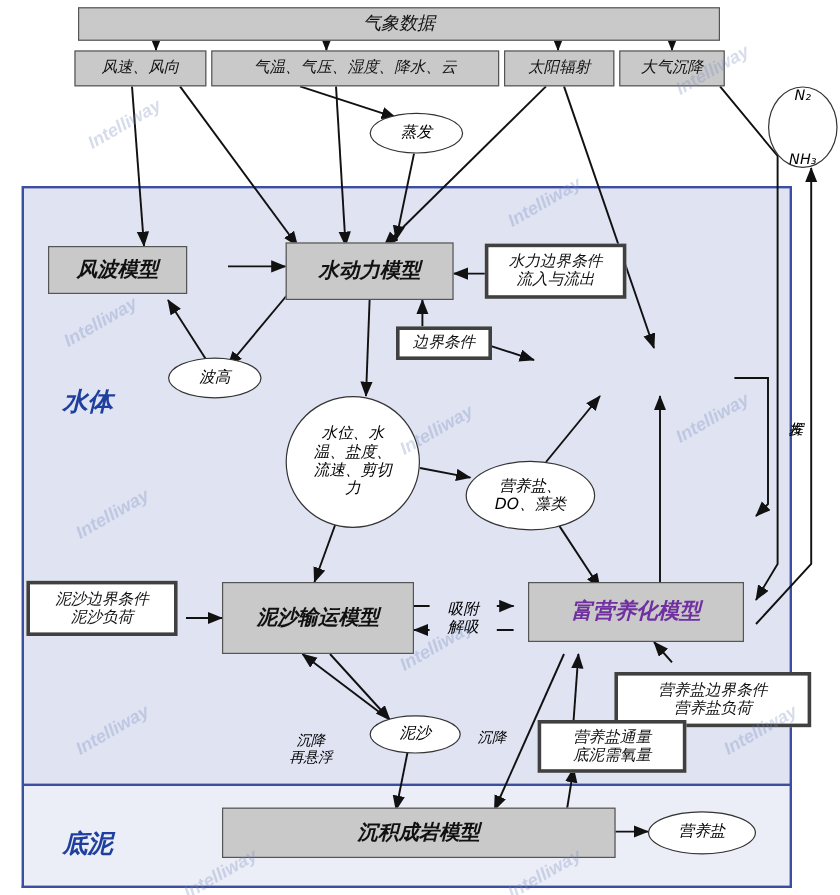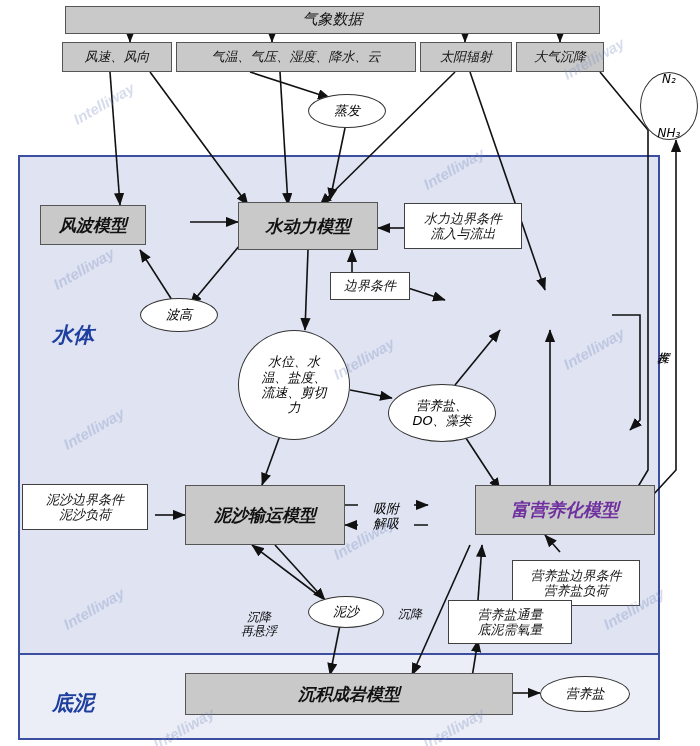--- a/index.html
+++ b/index.html
@@ -7,27 +7,27 @@
     width:700px;height:746px;
     background:#ffffff;
     font-family:"DejaVu Sans","Liberation Sans",sans-serif;
     position:relative;
     overflow:hidden;
   }
   #stage{position:absolute;left:0;top:0;width:700px;height:746px;font-style:italic;}
   svg.layer{position:absolute;left:0;top:0;width:700px;height:746px;pointer-events:none;}
   .node{position:absolute;box-sizing:border-box;display:flex;align-items:center;justify-content:center;text-align:center;line-height:1.18;}
   .box{background:#c9c9c9;border:1px solid #555;color:#111;}
-  .box.white{background:#ffffff;border:1px solid #404040;}
+  .box.white{background:#ffffff;border:3px solid #404040;}
   .ell{background:#ffffff;border:1px solid #333;border-radius:50%;}
   .plain{background:transparent;border:none;}
   .title{font-size:15px;}
   .big{font-size:17px;font-weight:bold;}
   .red{color:#c00000;font-weight:bold;font-size:18px;}
-  .purple{color:#7030a0;font-weight:bold;font-size:18px;margin-left:35px;}
+  .purple{color:#7030a0;font-weight:bold;font-size:18px;}
   .sm{font-size:12px;}
   .md{font-size:13px;}
   .bluelabel{color:#1f3f9e;font-weight:bold;font-size:21px;justify-content:flex-end;}
   .watermark{position:absolute;color:rgba(120,140,190,0.30);font-size:15px;font-weight:bold;transform:rotate(-30deg);white-space:nowrap;pointer-events:none;font-family:"Liberation Sans",sans-serif;}
   .region{position:absolute;box-sizing:border-box;}
   #water-region{background:#dfe3f2;border:2px solid #3b4ea0;}
   #sed-region{background:#eceef7;border:2px solid #3b4ea0;border-top:none;}
 </style>
 </head>
 <body>
@@ -142,21 +142,21 @@
     <span>蒸发</span>
   </div>
 
   <div class="node plain bluelabel" style="left:28px;top:320px;width:66px;height:30px;">
     <span>水体</span>
   </div>
   <div class="node plain bluelabel" style="left:28px;top:688px;width:66px;height:30px;">
     <span>底泥</span>
   </div>
 
-  <div class="node box big" style="left:40px;top:205px;width:106px;height:40px;">
+  <div class="node box big" style="left:40px;top:205px;width:116px;height:40px;">
     <span>风波模型</span>
   </div>
 
   <div class="node box big" style="left:238px;top:202px;width:140px;height:48px;">
     <span>水动力模型</span>
   </div>
 
   <div class="node box white md" style="left:404px;top:203px;width:118px;height:46px;flex-direction:column;">
     <span>水力边界条件</span>
     <span>流入与流出</span>
@@ -194,21 +194,21 @@
 
   <div class="node plain md" style="left:358px;top:495px;width:56px;height:42px;flex-direction:column;background:#dfe3f2;">
     <span>吸附</span>
     <span>解吸</span>
   </div>
 
   <div class="node box purple" style="left:440px;top:485px;width:180px;height:50px;">
     <span>富营养化模型</span>
   </div>
 
-  <div class="node box white md" style="left:512px;top:560px;width:128px;height:46px;flex-direction:column;">
+  <div class="node box white md" style="left:512px;top:560px;width:164px;height:46px;flex-direction:column;">
     <span>营养盐边界条件</span>
     <span>营养盐负荷</span>
   </div>
 
   <div class="node plain sm" style="left:228px;top:605px;width:62px;height:38px;flex-direction:column;background:#dfe3f2;">
     <span>沉降</span>
     <span>再悬浮</span>
   </div>
 
   <div class="node ell md" style="left:308px;top:596px;width:76px;height:32px;">

